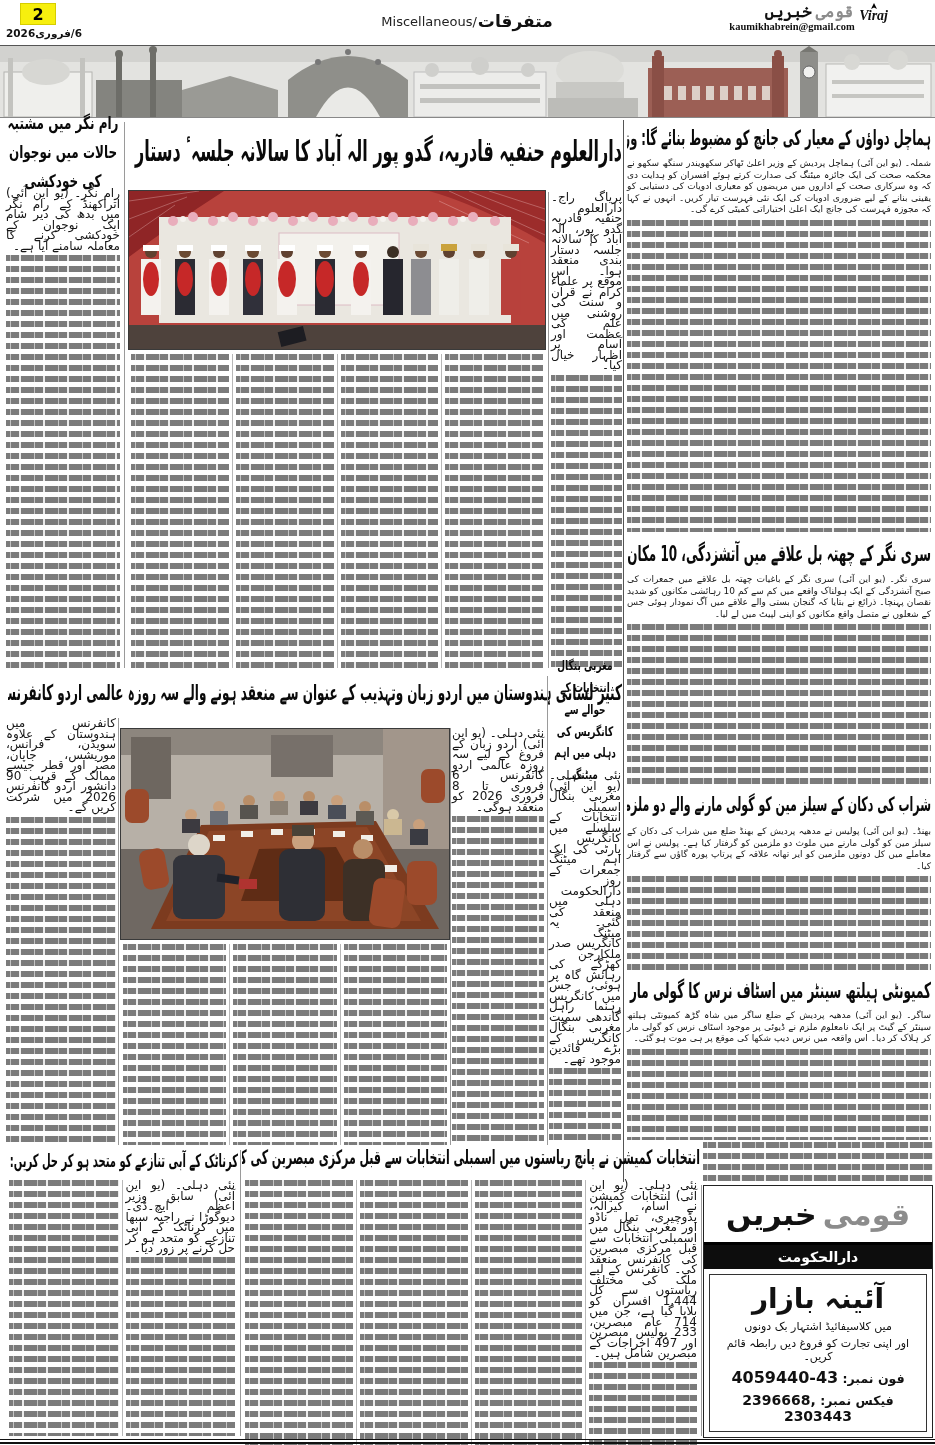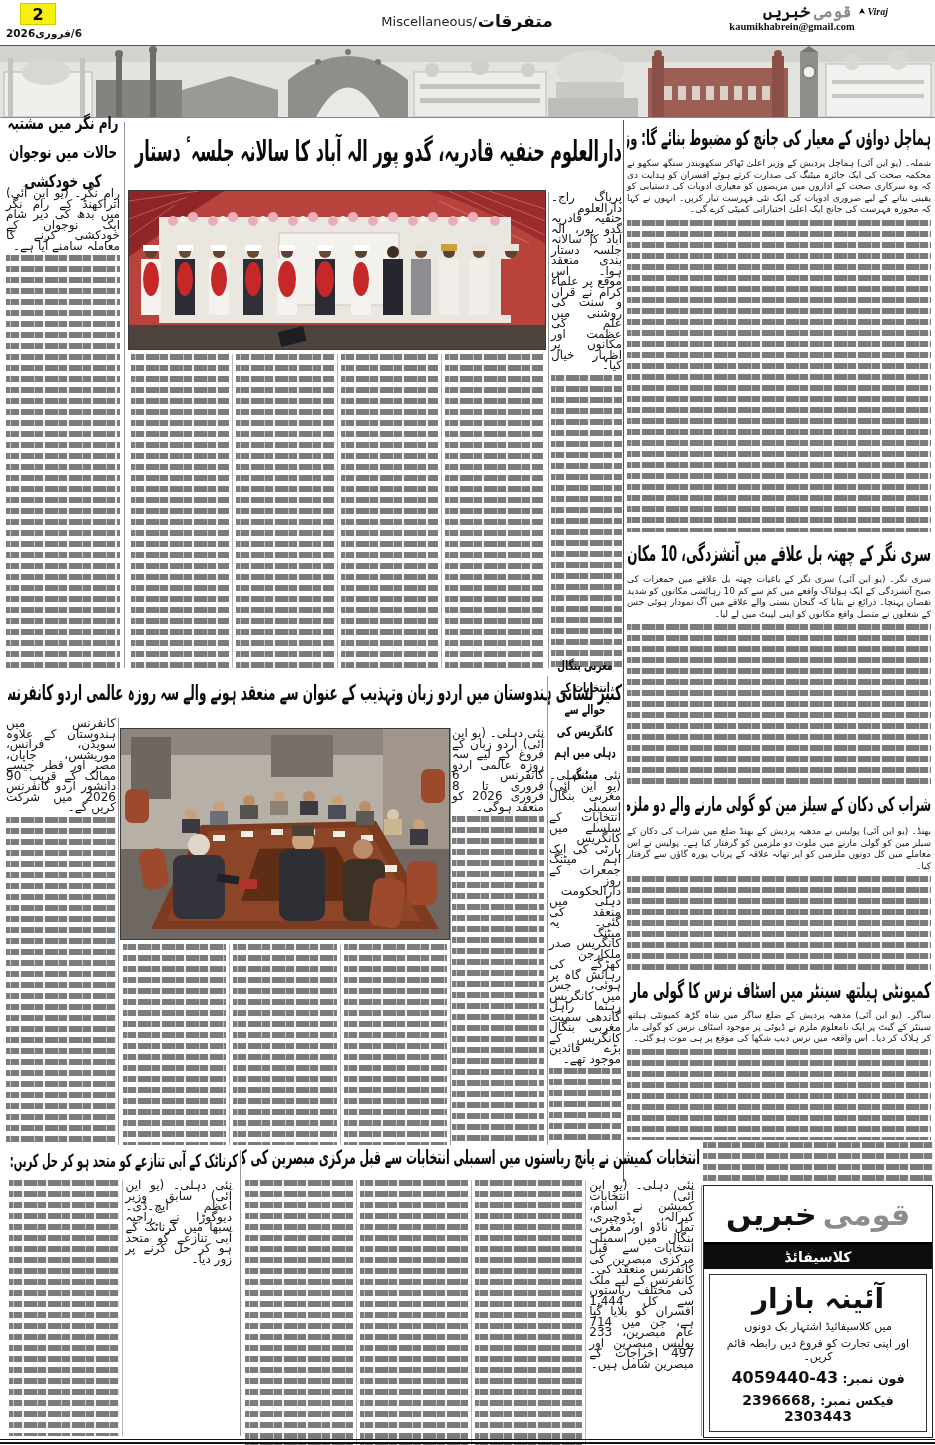--- a/index.html
+++ b/index.html
@@ -12,21 +12,21 @@
   .st{display:inline-block;width:100%;transform:scaleY(1.8);transform-origin:50% 55%;}
   .st15{display:inline-block;width:100%;transform:scaleY(1.45);transform-origin:50% 50%;}
   .lead{font-size:9px;line-height:11.5px;text-align:justify;direction:rtl;margin:0;color:#161616;}
   .lead.sm{font-size:12px;line-height:10.5px;}
   .colflex{display:flex;flex-direction:column;gap:4px;}
   .sim{flex:1 1 auto;min-height:8px;background-image:
     repeating-linear-gradient(90deg, rgba(255,255,255,0) 0 4px, rgba(255,255,255,0.55) 4px 5px,
       rgba(255,255,255,0) 5px 13px, rgba(255,255,255,0.85) 13px 15px, rgba(255,255,255,0) 15px 24px),
     repeating-linear-gradient(180deg, rgba(28,28,28,0.58) 0 6px, rgba(255,255,255,0) 6px 11px);}
   .cols{display:flex;flex-direction:row-reverse;height:100%;}
-  .ccol{flex:1 1 0;border-left:1px solid #b8b8b8;padding:0 3px;display:flex;flex-direction:row;gap:3px;}
+  .ccol{flex:1 1 0;border-left:1px solid #b8b8b8;padding:0 3px;display:flex;flex-direction:column;gap:3px;}
   .ccol:last-child{border-left:none;}
   .vr{position:absolute;width:1px;background:#9a9a9a;}
   .hrule{position:absolute;background:#111;}
   .photo{border:1px solid #3a3a3a;background:#ddd;}
   .pagenum{background:#f7ef0e;color:#000;font-weight:bold;font-size:16px;
            display:flex;align-items:center;justify-content:center;border:1px solid #d6cd00;}
   .masthead-gray{color:#8c8c8c;}
   .classified{border:1px solid #222;background:#fff;display:flex;flex-direction:column;}
   .cls-mast{height:56px;display:flex;align-items:center;justify-content:center;
             border-bottom:3px solid #000;font-weight:bold;font-size:30px;direction:rtl;gap:6px;}
@@ -36,21 +36,21 @@
              flex-direction:column;justify-content:space-around;text-align:center;direction:rtl;}
   .cls-title{font-weight:bold;font-size:28px;}
   .cls-line{font-size:11px;}
   .cls-num{font-weight:bold;font-size:12.5px;}
   .ltrnum{direction:ltr;unicode-bidi:isolate;font-size:16px;font-weight:bold;}
   .hdr-sec-en{font-size:13px;color:#222;}
   .hdr-sec-ur{font-size:17px;font-weight:bold;}
   .hdr-mast{display:flex;align-items:center;justify-content:flex-end;gap:6px;}
   .hdr-mast-ur{font-size:16px;font-weight:bold;direction:rtl;}
   .hdr-email{font-size:10.5px;font-weight:bold;text-align:center;}
-  .viraj{font-size:10px;font-weight:bold;font-style:italic;display:flex;flex-direction:row;
+  .viraj{font-size:14px;font-weight:bold;font-style:italic;display:flex;flex-direction:column;
          align-items:center;line-height:9px;}
 </style>
 </head>
 <body>
 
 <div class="page">
 
   <div class="abs pagenum" style="left:20px;top:3px;width:36px;height:22px;">2</div>
   <div class="abs rtl" style="left:2px;top:27px;width:84px;height:14px;font-weight:bold;font-size:10.5px;text-align:center;">6/فروری2026</div>
 
@@ -263,21 +263,21 @@
             <rect x="-8" y="-17" width="16" height="7" fill="#e8e4da"></rect>
             <rect x="-10" y="-2" width="20" height="56" fill="#b8413c"></rect>
           </g>
       </g>
       <rect y="134" width="416" height="24" fill="#4e423c"></rect>
       <rect x="150" y="138" width="26" height="15" fill="#1d1d22" transform="rotate(-14 163 145)"></rect>
     </svg>
   </div>
 
   <div class="abs colflex" style="left:551px;top:192px;width:71px;height:476px;">
-    <p class="lead sm">پریاگ راج۔ دارالعلوم حنفیہ قادریہ گدو پور، الہ آباد کا سالانہ جلسہٴ دستار بندی منعقد ہوا۔ اس موقع پر علماء کرام نے قرآن و سنت کی روشنی میں علم کی عظمت اور مکانوں پر اظہار خیال کیا۔</p>
+    <p class="lead sm">پریاگ راج۔ دارالعلوم حنفیہ قادریہ گدو پور، الہ آباد کا سالانہ جلسہٴ دستار بندی منعقد ہوا۔ اس موقع پر علماء کرام نے قرآن و سنت کی روشنی میں علم کی عظمت اور آسام پر اظہار خیال کیا۔</p>
     <div class="sim"></div>
   </div>
   <div class="vr" style="left:548px;top:192px;height:476px;"></div>
 
   <div class="abs" style="left:128px;top:354px;width:418px;height:314px;">
     <div class="cols">
       <div class="ccol">
           <div class="sim"></div>
         </div>
       <div class="ccol">
@@ -487,21 +487,21 @@
         </div>
     </div>
   </div>
   <div class="vr" style="left:701px;top:1185px;height:251px;"></div>
 
   <div class="abs classified" style="left:703px;top:1185px;width:230px;height:253px;">
     <div class="cls-mast">
       <span class="masthead-gray">قومی</span>
       <span>خبریں</span>
     </div>
-    <div class="cls-bar">کلاسیفائڈ</div>
+    <div class="cls-bar">دارالحکومت</div>
     <div class="cls-inner">
       <div class="cls-title">آئینہ بازار</div>
       <div class="cls-line">میں کلاسیفائیڈ اشتہار بک دونوں</div>
       <div class="cls-line">اور اپنی تجارت کو فروغ دیں رابطہ قائم کریں۔</div>
       <div class="cls-num">
         <span>فون نمبر:</span>
         <span class="ltrnum">4059440-43</span>
       </div>
       <div class="cls-num">
         <span>فیکس نمبر:</span>

